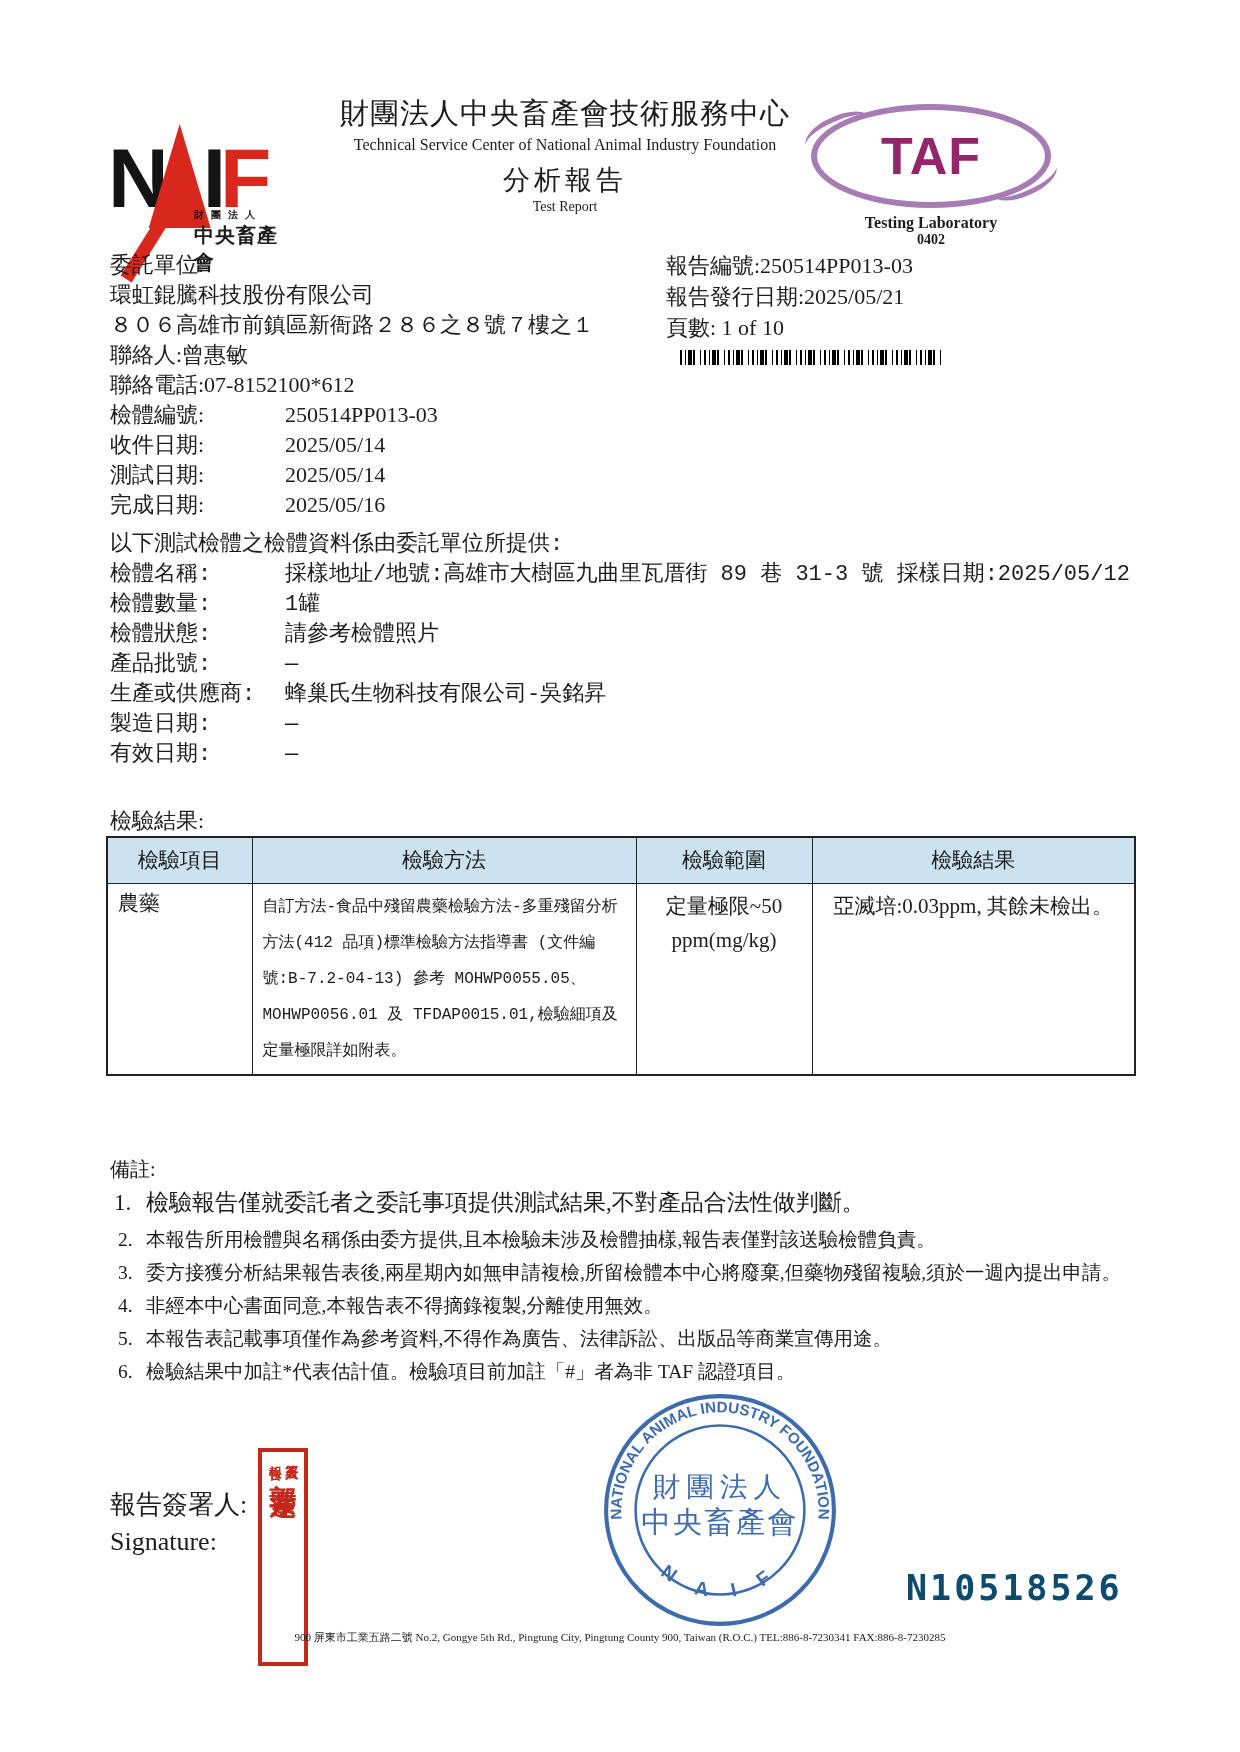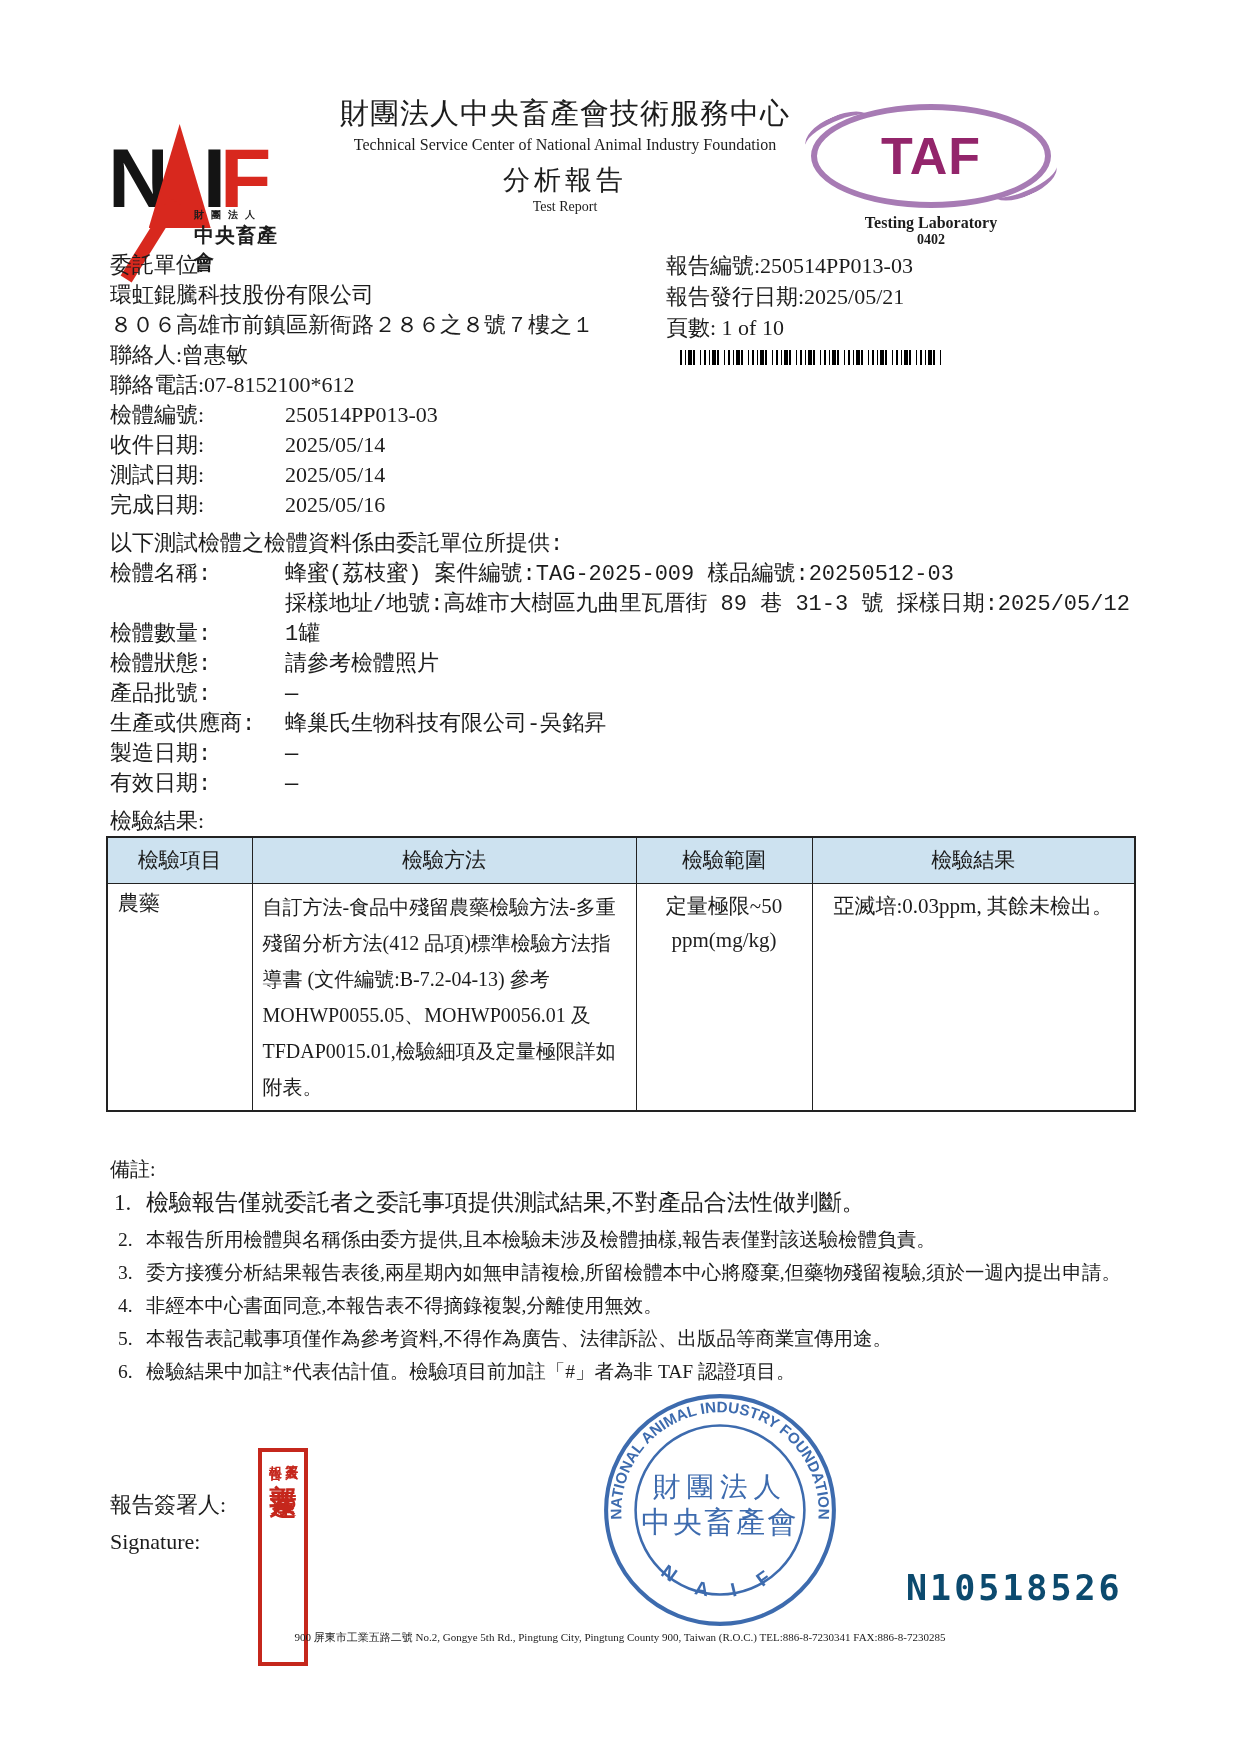--- a/index.html
+++ b/index.html
@@ -51,34 +51,34 @@
   .sample-block .lbl{width:175px;flex:0 0 175px;}
   .sample-block .val{flex:1;}
 
   
   .results-label{position:absolute;left:110px;top:806px;font-size:22px;}
   table.results{position:absolute;left:106px;top:836px;width:1028px;border-collapse:collapse;table-layout:fixed;
     font-size:21px;border:2px solid #222;}
   table.results th{background:#cde2f0;border:1px solid #222;font-weight:400;height:46px;padding:2px;}
   table.results td{border:1px solid #222;vertical-align:top;padding:5px 10px;}
   td.c-item{padding-left:8px;}
-  td.c-method{font-size:20px;line-height:36px;}
+  td.c-method{font-size:16px;line-height:36px;font-family:Liberation Mono, monospace;}
   td.c-range,td.c-result{text-align:center;line-height:34px;}
 
   
   .notes{position:absolute;left:110px;top:1156px;width:1040px;}
   .notes-label{font-size:20px;margin-bottom:2px;}
   .note{display:flex;font-size:19.5px;line-height:33px;}
   .note .no{width:36px;flex:0 0 36px;padding-left:8px;}
   .note .txt{flex:1;}
   .note.big{font-size:23px;line-height:36px;margin:1px 0 2px 0;}
   .note.big .no{padding-left:4px;}
 
   
-  .signer{position:absolute;left:110px;top:1486px;font-size:22px;line-height:37px;}
+  .signer{position:absolute;left:110px;top:1486px;font-size:26px;line-height:37px;}
 
   .stamp{position:absolute;left:258px;top:1448px;width:50px;height:218px;border:4px solid #c5271c;color:#c5271c;
          display:flex;flex-direction:column;align-items:center;padding:3px 0;font-weight:700;}
   .stamp-top{display:flex;flex-direction:row;gap:2px;}
   .stamp-top span{writing-mode:vertical-rl;font-size:13px;line-height:1.1;letter-spacing:1px;}
   .stamp-name{writing-mode:vertical-rl;font-size:27px;letter-spacing:4px;margin-top:4px;font-weight:700;}
 
   .seal{position:absolute;left:600px;top:1390px;width:240px;height:240px;opacity:.92;}
 
   .serial{position:absolute;left:906px;top:1568px;font-family:"DejaVu Sans Mono","Liberation Mono",monospace;
@@ -144,21 +144,20 @@
     <div data-interactable="false">報告發行日期:2025/05/21</div>
     <div data-interactable="false">頁數: 1 of 10</div>
     <div class="barcode" data-interactable="false"></div>
   </div>
 
   <div class="sample-block" data-interactable="false">
     <div data-interactable="false">以下測試檢體之檢體資料係由委託單位所提供:</div>
     <div class="row" data-interactable="false">
       <span class="lbl" data-interactable="false">檢體名稱:</span>
       <span class="val" data-interactable="false">
-        <div data-interactable="false">蜂蜜(荔枝蜜) 案件編號:TAG-2025-009 樣品編號:20250512-03</div>
         <div data-interactable="false">採樣地址/地號:高雄市大樹區九曲里瓦厝街 89 巷 31-3 號 採樣日期:2025/05/12</div>
       </span>
     </div>
     <div class="row" data-interactable="false">
       <span class="lbl" data-interactable="false">檢體數量:</span>
       <span class="val" data-interactable="false">1罐</span>
     </div>
     <div class="row" data-interactable="false">
       <span class="lbl" data-interactable="false">檢體狀態:</span>
       <span class="val" data-interactable="false">請參考檢體照片</span>

